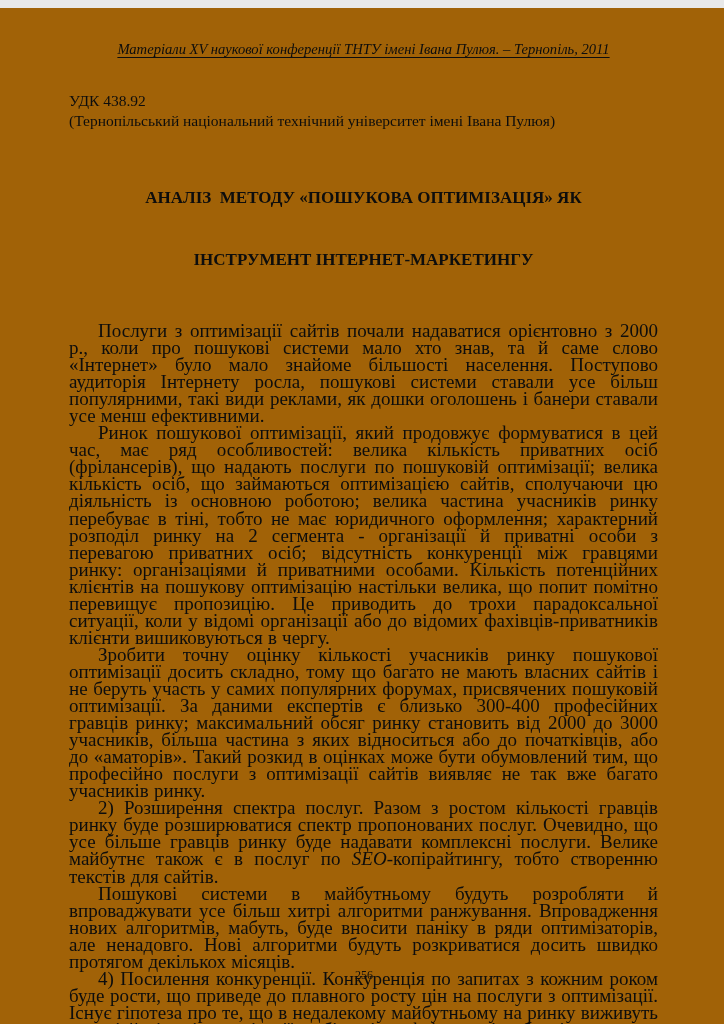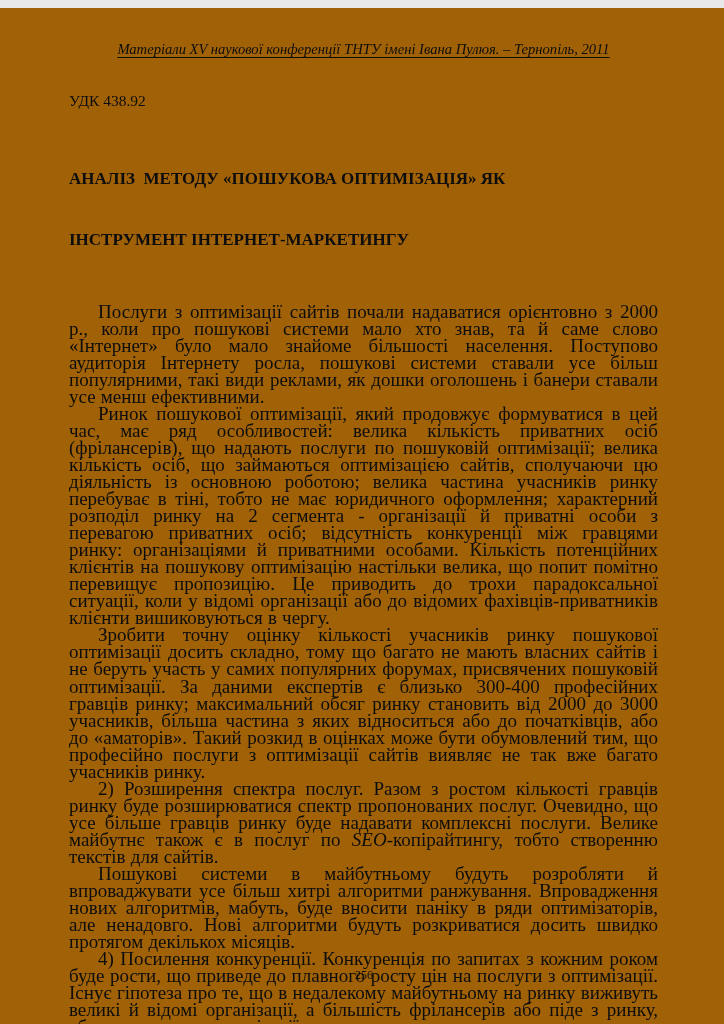--- a/index.html
+++ b/index.html
@@ -37,20 +37,21 @@
   }
   .meta {
     margin-top: 33px;
     font-size: 15.5px;
     line-height: 19.5px;
   }
   .meta .udc { font-weight: normal; }
   .meta .author { font-weight: bold; }
   .title {
     margin-top: 17px;
+    text-align: center;
     font-weight: bold;
     font-size: 17px;
     line-height: 20.5px;
     white-space: pre-wrap;
   }
   .body-text {
     margin-top: 11px;
   }
   .body-text p.para {
     margin: 0;
@@ -74,20 +75,21 @@
 
 <div class="page">
   <div class="content">
 
     <div class="running-header">
       <span>Матеріали XV наукової конференції ТНТУ імені Івана Пулюя. – Тернопіль, 2011</span>
     </div>
 
     <div class="meta">
       <div class="udc">УДК 438.92</div>
+      <div class="affiliation">(Тернопільський національний технічний університет імені Івана Пулюя)</div>
     </div>
 
     <div class="title">
       <div>АНАЛІЗ  МЕТОДУ «ПОШУКОВА ОПТИМІЗАЦІЯ» ЯК</div>
       <div>ІНСТРУМЕНТ ІНТЕРНЕТ-МАРКЕТИНГУ</div>
     </div>
 
     <div class="body-text" id="body-container">
         <p class="para"><span>Послуги з оптимізації сайтів почали надаватися орієнтовно з 2000 р., коли про пошукові системи мало хто знав, та й саме слово «Інтернет» було мало знайоме більшості населення. Поступово аудиторія Інтернету росла, пошукові системи ставали усе більш популярними, такі види реклами, як дошки оголошень і банери ставали усе менш ефективними.</span></p>
         <p class="para"><span>Ринок пошукової оптимізації, який продовжує формуватися в цей час, має ряд особливостей: велика кількість приватних осіб (фрілансерів), що надають послуги по пошуковій оптимізації; велика кількість осіб, що займаються оптимізацією сайтів, сполучаючи цю діяльність із основною роботою; велика частина учасників ринку перебуває в тіні, тобто не має юридичного оформлення; характерний розподіл ринку на 2 сегмента - організації й приватні особи з перевагою приватних осіб; відсутність конкуренції між гравцями ринку: організаціями й приватними особами. Кількість потенційних клієнтів на пошукову оптимізацію настільки велика, що попит помітно перевищує пропозицію. Це приводить до трохи парадоксальної ситуації, коли у відомі організації або до відомих фахівців-приватників клієнти вишиковуються в чергу.</span></p>

